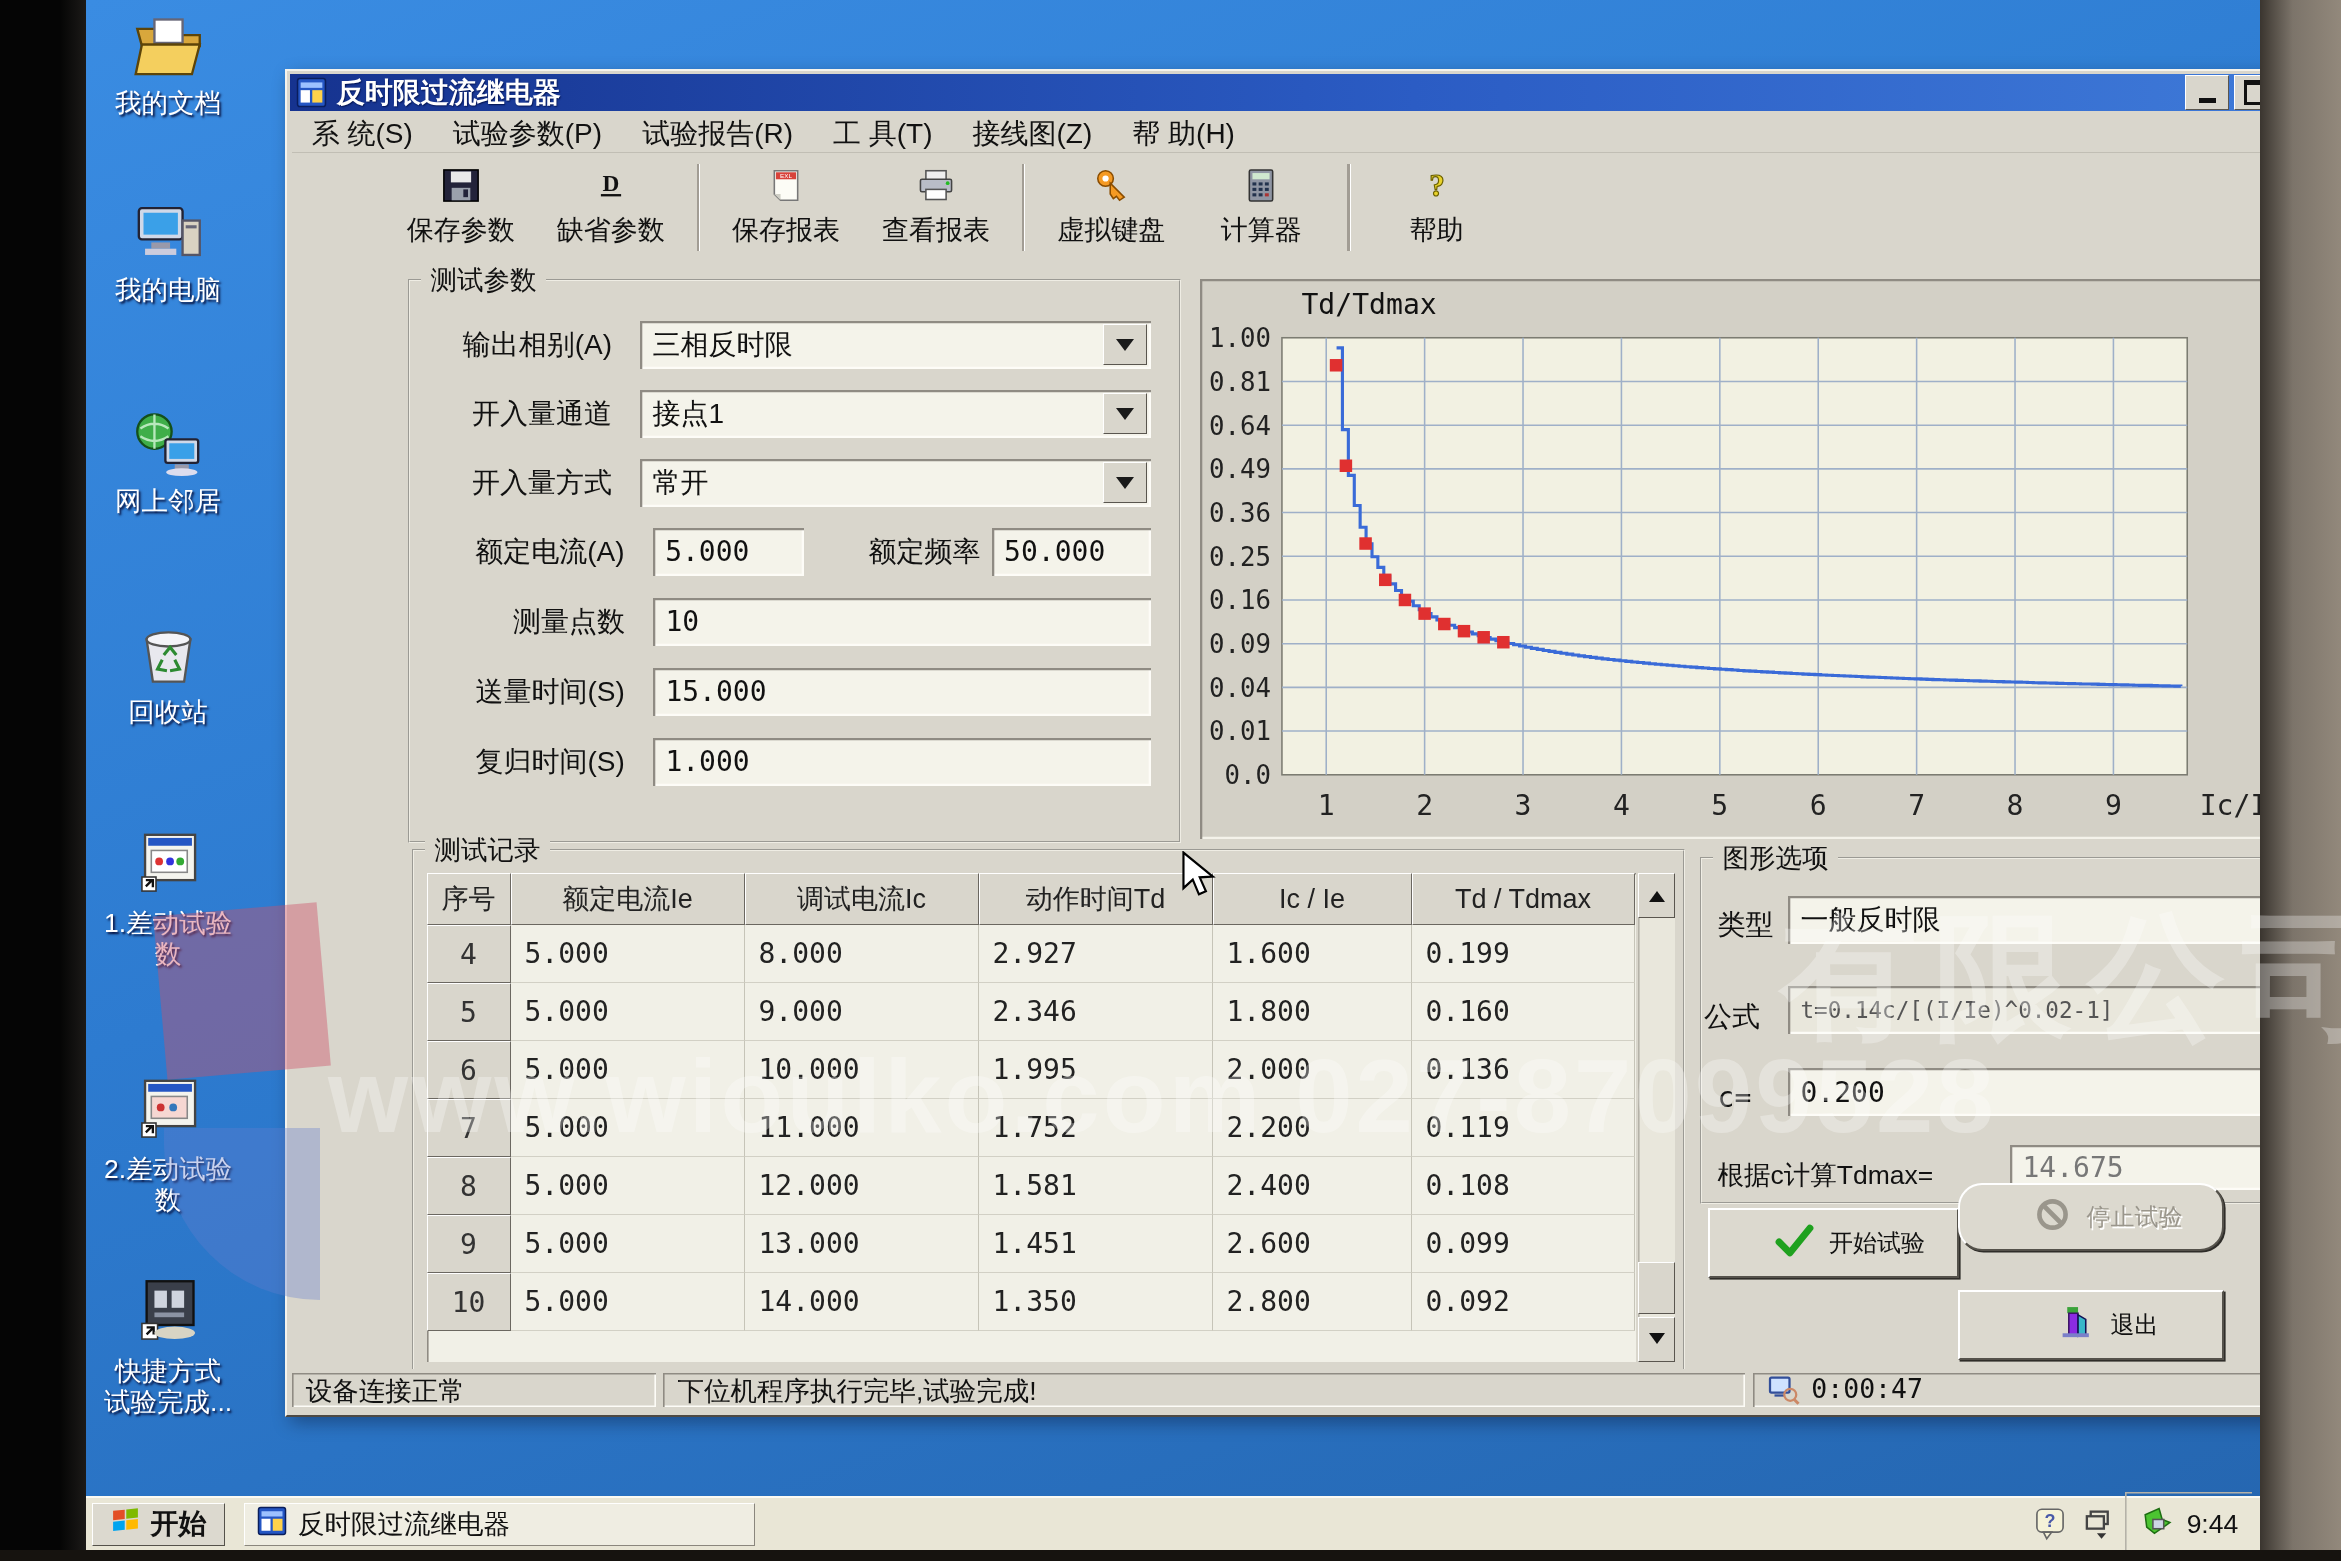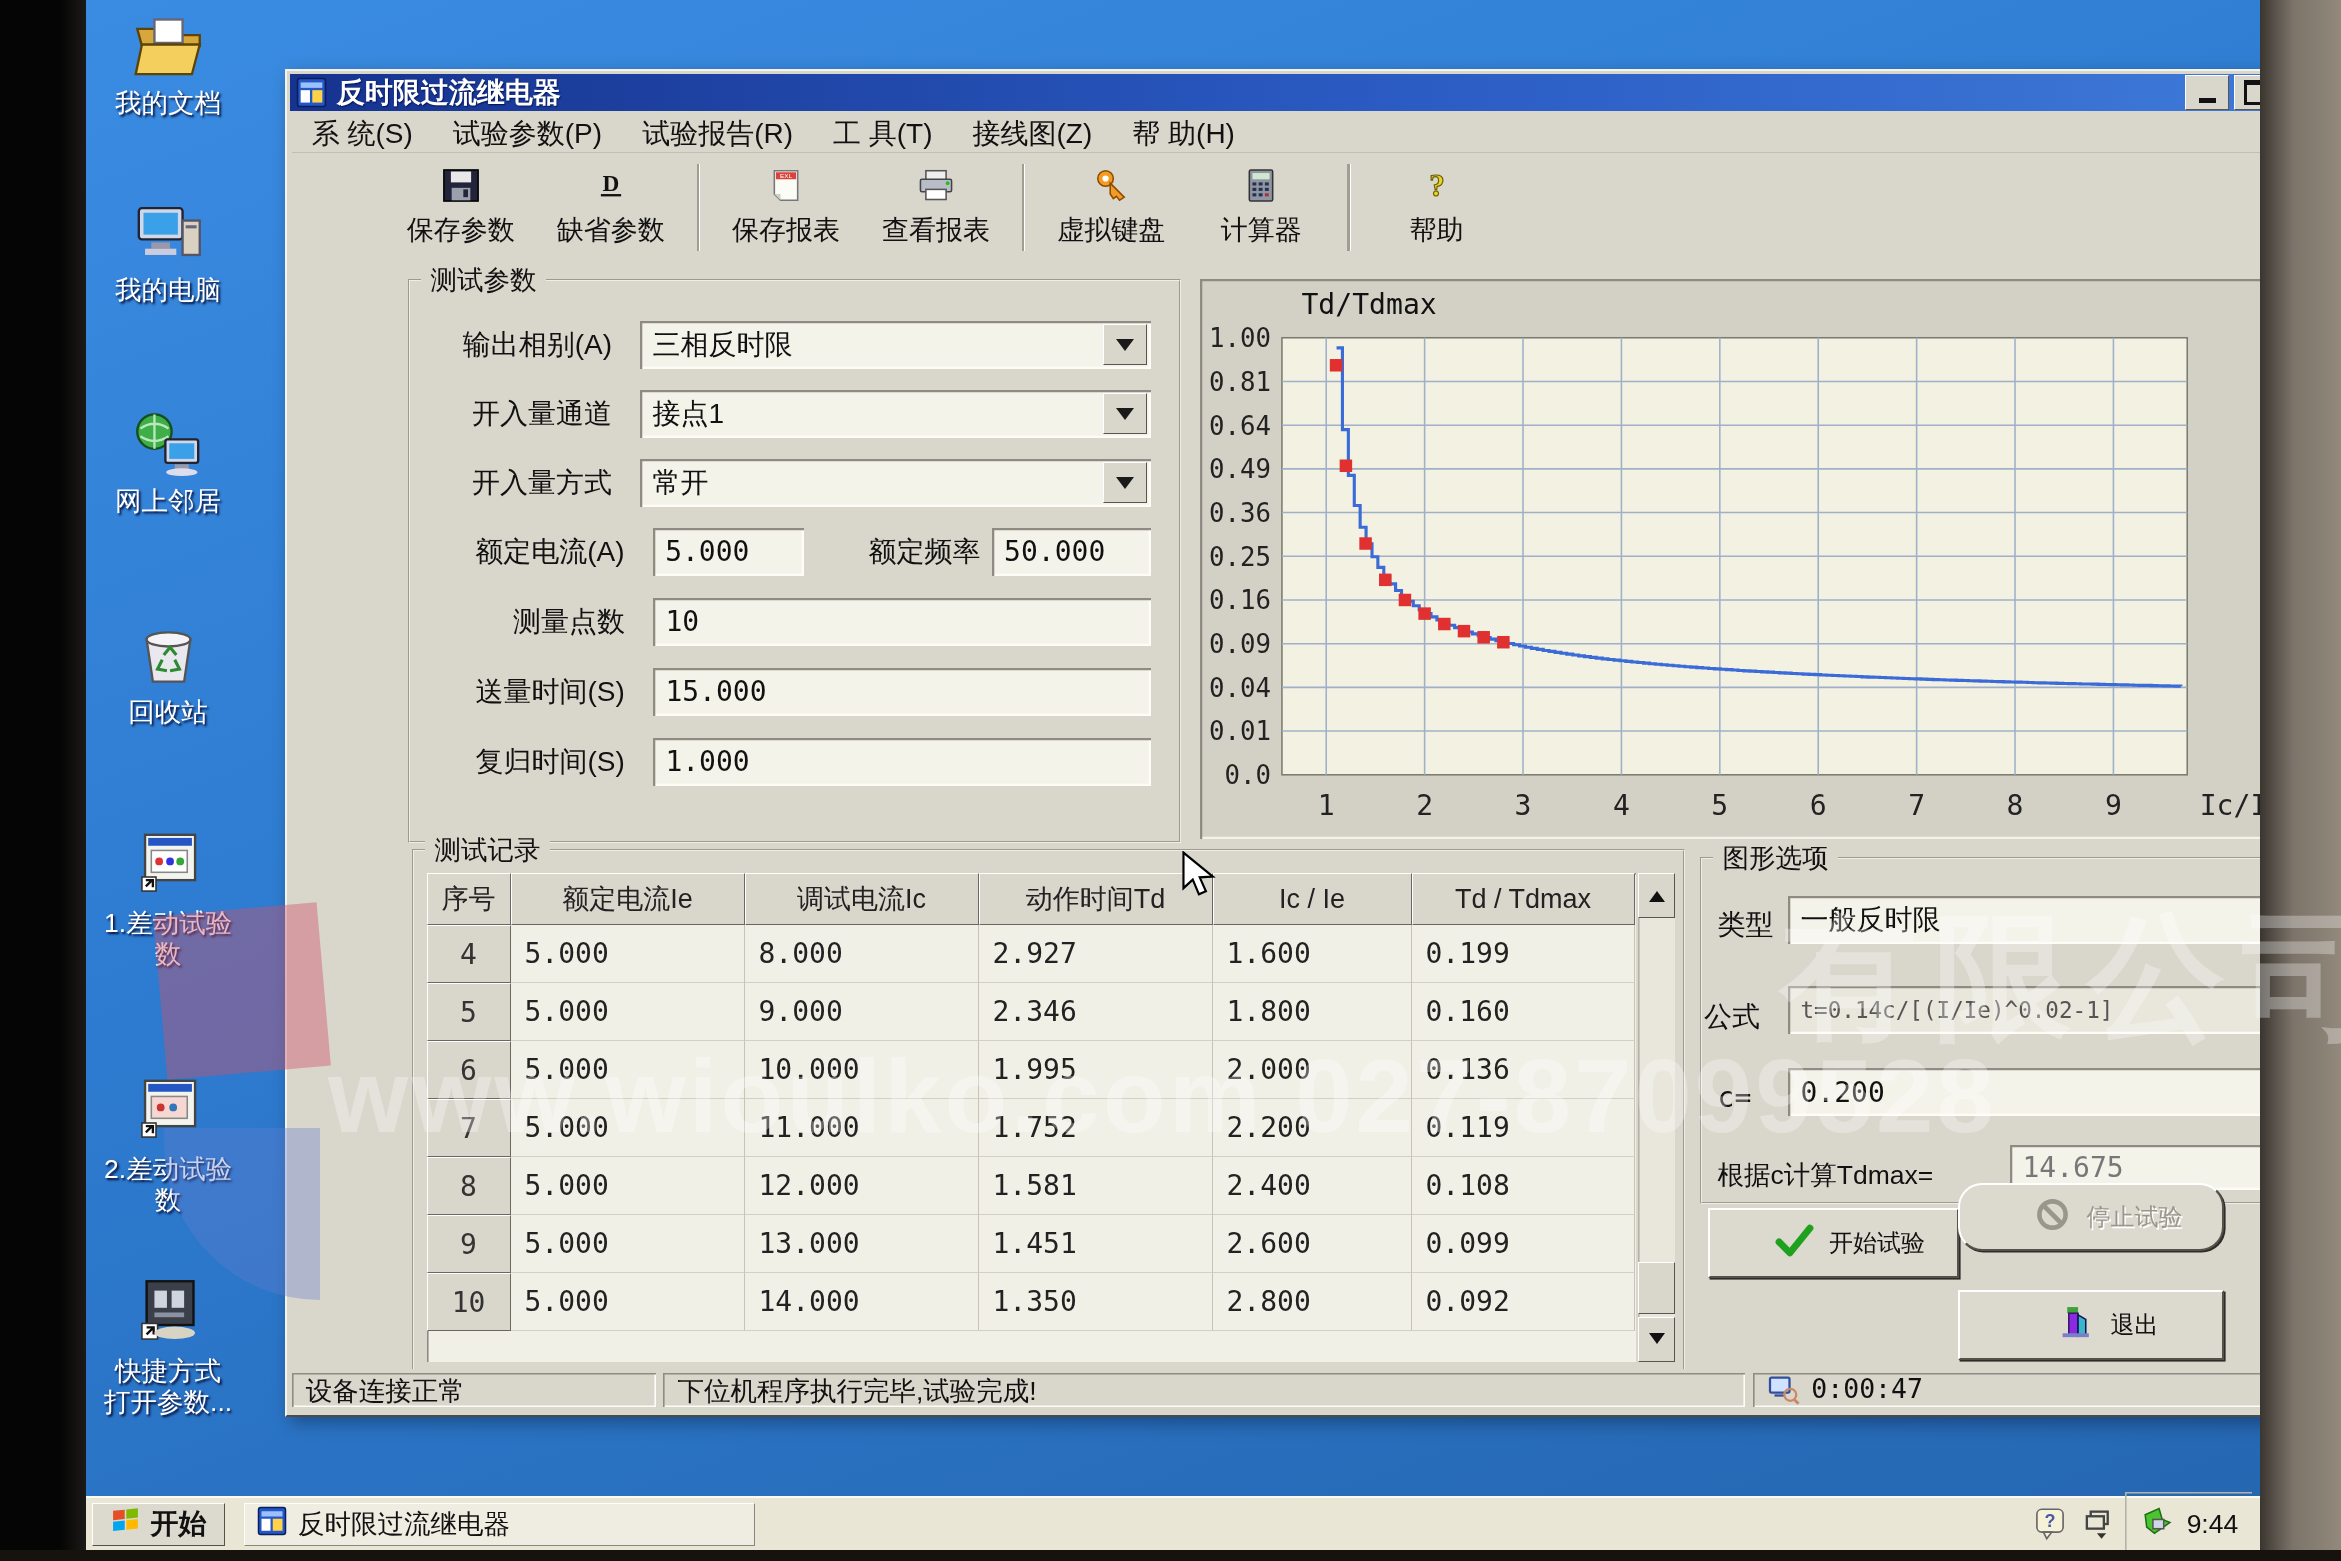--- a/index.html
+++ b/index.html
@@ -197,21 +197,21 @@
             <svg viewBox="0 0 96 96">
               <rect x="20" y="8" width="60" height="56" fill="#3a3f4a" stroke="#111" stroke-width="3"></rect>
               <rect x="30" y="20" width="16" height="22" fill="#cfd4de"></rect>
               <rect x="52" y="20" width="16" height="22" fill="#cfd4de"></rect>
               <rect x="30" y="48" width="38" height="6" fill="#8b93a3"></rect>
               <rect x="14" y="62" width="20" height="20" fill="#fff" stroke="#333" stroke-width="2"></rect>
               <path d="M20 76 l9-9 M20 67 h9 v9" stroke="#111" stroke-width="3" fill="none"></path>
               <ellipse cx="56" cy="74" rx="26" ry="8" fill="#d8d4c4"></ellipse>
             </svg>
           </div>
-          <div class="lbl">快捷方式 打开参数...</div>
+          <div class="lbl">快捷方式 试验完成...</div>
         </div>
       </div>
 
     <div class="window">
       <div class="titlebar">
         <span class="appicon" id="appicon"><svg viewBox="0 0 40 40">
               <rect x="2" y="2" width="36" height="36" rx="3" fill="#2456c4" stroke="#0a1e5c" stroke-width="2"></rect>
               <rect x="6" y="7" width="28" height="7" fill="#9cc1ff"></rect>
               <rect x="6" y="17" width="12" height="16" fill="#fff"></rect>
               <rect x="21" y="17" width="13" height="16" fill="#ffd24a"></rect>

